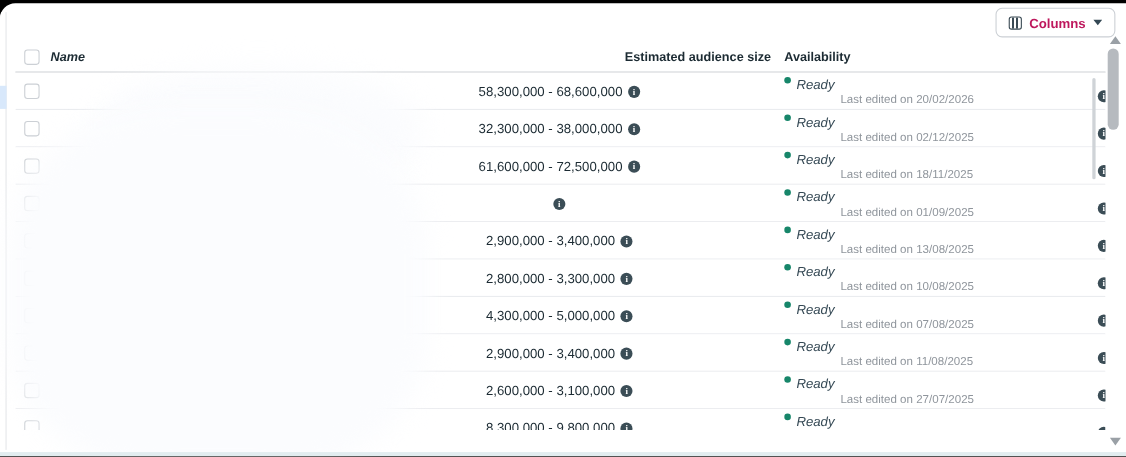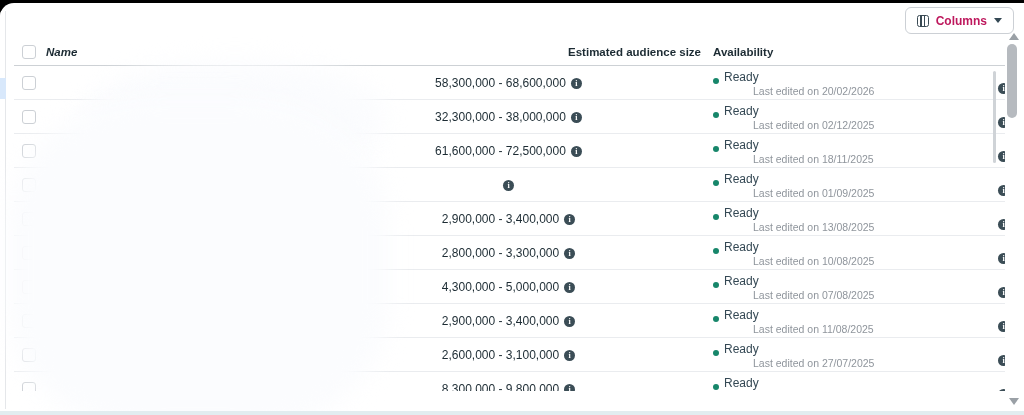--- a/index.html
+++ b/index.html
@@ -47,24 +47,24 @@
   .size-cell { position:absolute; left:300px; right:302px; top:0; height:34px;
                display:flex; align-items:center; justify-content:center; gap:5px; }
   .size-val { font-size:12px; color:#1c2b33; }
 
   .info-icon { display:inline-block; width:11px; height:11px; border-radius:50%;
                background:#3b4d56; color:#fff; font-size:8px; font-weight:700;
                line-height:11px; text-align:center;
                font-family:"Liberation Serif","DejaVu Serif",serif; cursor:pointer; }
 
   .avail-cell { position:absolute; left:699px; top:4px; }
-  .avail-line1 { display:flex; align-items:flex-end; gap:5px; }
+  .avail-line1 { display:flex; align-items:flex-start; gap:5px;font-style:italic; }
   .ready-dot { width:6px; height:6px; border-radius:50%; background:#17866a; }
   .ready-txt { font-size:12px; color:#344854; }
-  .edited-txt { margin-top:1px; font-size:10.5px; color:#8f959c;padding-left:40px; }
+  .edited-txt { margin-left:11px; margin-top:1px; font-size:10.5px; color:#8f959c;padding-left:40px; }
 
   .row-info { position:absolute; left:984px; top:11px; }
 
   
   .blob { position:absolute; background:#fbfcfe; filter:blur(12px); z-index:4; }
   .blob-a { left:85px; top:58px; width:300px; height:115px; border-radius:48%; }
   .blob-b { left:8px; top:95px; width:380px; height:335px; border-radius:38%; }
 
   
   .inner-thumb { position:absolute; left:993px; top:68px; width:3px; height:92px;

